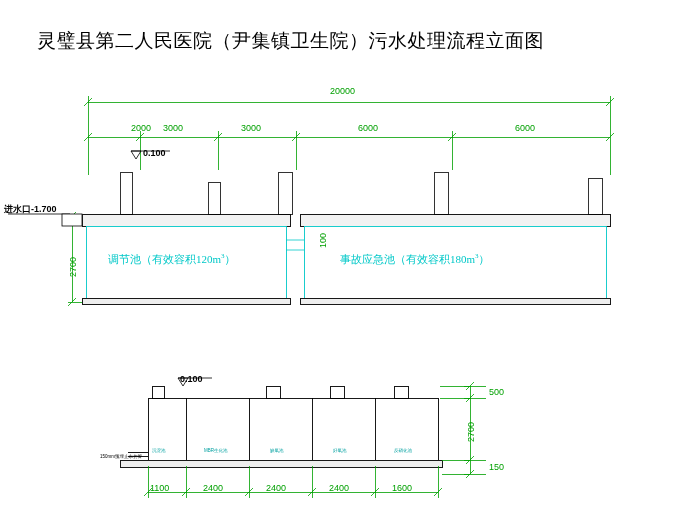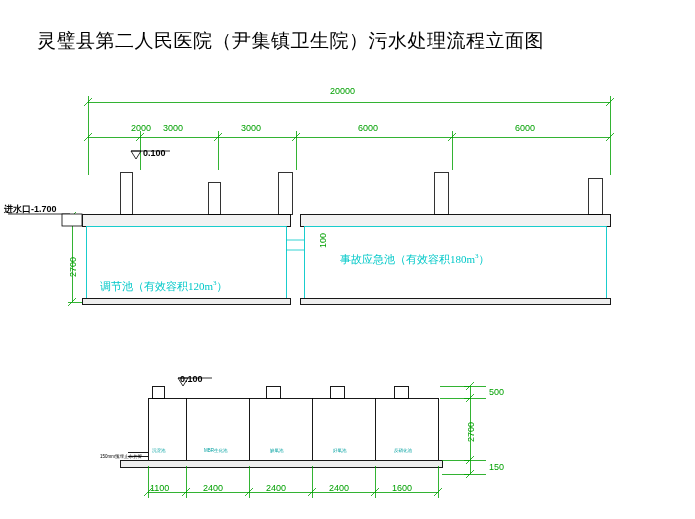--- a/index.html
+++ b/index.html
@@ -169,21 +169,21 @@
   <div class="lbl dim" style="left:515px;top:123px;">6000</div>
 
   <div class="lbl dimk" style="left:143px;top:148px;">0.100</div>
 
   <div class="lbl dimk" style="left:4px;top:203px;">进水口-1.700</div>
 
   <div class="lbl dim rot" style="left:68px;top:277px;transform:rotate(-90deg);">2700</div>
 
   <div class="lbl dim rot" style="left:318px;top:248px;transform:rotate(-90deg);">100</div>
 
-  <div class="lbl cyan" style="left:100px;top:252px;margin-top:27px;">
+  <div class="lbl cyan" style="left:108px;top:252px;">
     <span>调节池（有效容积120m</span><sup>3</sup><span>）</span>
   </div>
 
   <div class="lbl cyan" style="left:340px;top:252px;">
     <span>事故应急池（有效容积180m</span><sup>3</sup><span>）</span>
   </div>
 
   <div class="lbl dimk" style="left:180px;top:374px;">0.100</div>
 
   <div class="lbl tiny" style="left:100px;top:454px;">150mm预埋止水套管</div>

